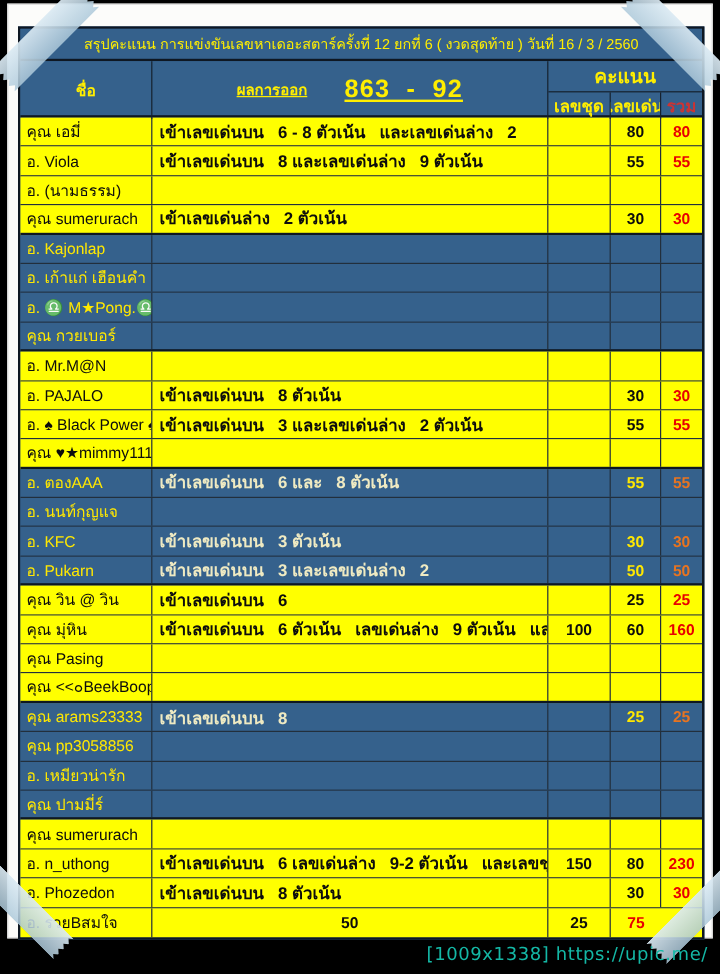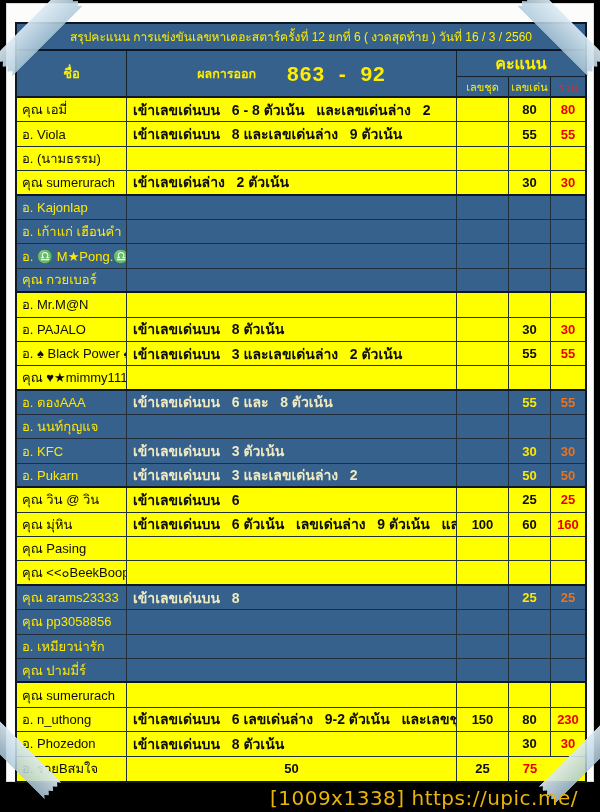--- a/index.html
+++ b/index.html
@@ -40,34 +40,34 @@
     background:#35618C;
   }
   .hdr-name {
     border-right:1px solid #16212e;
     display:flex; align-items:center; justify-content:center;
     color:#ffee00; font-weight:bold; font-size:13px;
   }
   .hdr-result {
     border-right:1px solid #16212e;
     display:flex; align-items:center; justify-content:center; gap:31px;
-    color:#ffee00; font-weight:bold; font-size:12.5px;
+    color:#ffee00; font-weight:bold; font-size:12.5px;text-decoration:underline;
   }
   .hdr-result .big { font-size:21px; letter-spacing:1px; white-space:pre; }
   .hdr-score { display:flex; flex-direction:column; }
   .hdr-score .grp {
     flex:0 0 19px;
     display:flex; align-items:center; justify-content:center;
     color:#ffee00; font-weight:bold; font-size:16px;
     border-bottom:1px solid #16212e;
   }
   .hdr-score .cols { flex:1; display:grid; grid-template-columns:52px 42px 1fr; }
   .hdr-score .cols > div {
     display:flex; align-items:center; justify-content:center;
-    font-weight:normal; font-size:11px; color:#ffee00;
+    font-weight:bold; font-size:14px; color:#ffee00;
     border-right:1px solid #16212e; overflow:hidden; white-space:nowrap;
   }
   .hdr-score .cols > div:last-child { border-right:none; }
   .hdr-score .cols > .total-h { color:#cc3333; }
 
   .tbody { display:block; }
   .row {
     display:grid;
     grid-template-columns:110px 330px 52px 42px 1fr;
     height:24.4px;
@@ -105,22 +105,22 @@
                       96% 62%, 100% 75%, 96% 87%, 100% 100%, 0 100%,
                       4% 87%, 0 75%, 4% 62%, 0 50%, 4% 37%, 0 25%, 4% 12%);
     z-index:5;
   }
   #tape-tl { left:-12px; top:18px; width:100px; height:27px; transform:rotate(-45deg); }
   #tape-tr { left:512px; top:18px; width:100px; height:27px; transform:rotate(45deg); }
   #tape-bl { left:-22px; top:748px; width:88px; height:24px; transform:rotate(45deg); }
   #tape-br { left:534px; top:752px; width:88px; height:24px; transform:rotate(-45deg); }
 
   .watermark {
-    position:absolute; right:22px; top:786px;
-    color:#eab308; font-size:20px; letter-spacing:0.5px;
+    position:absolute; right:10px; top:786px;
+    color:#14b8a6; font-size:15px; letter-spacing:0.5px;
     font-family:"DejaVu Sans", sans-serif;
     z-index:6;
   }
 </style>
 </head>
 <body>
 
 <div class="card">
   <div class="tbl">
 

